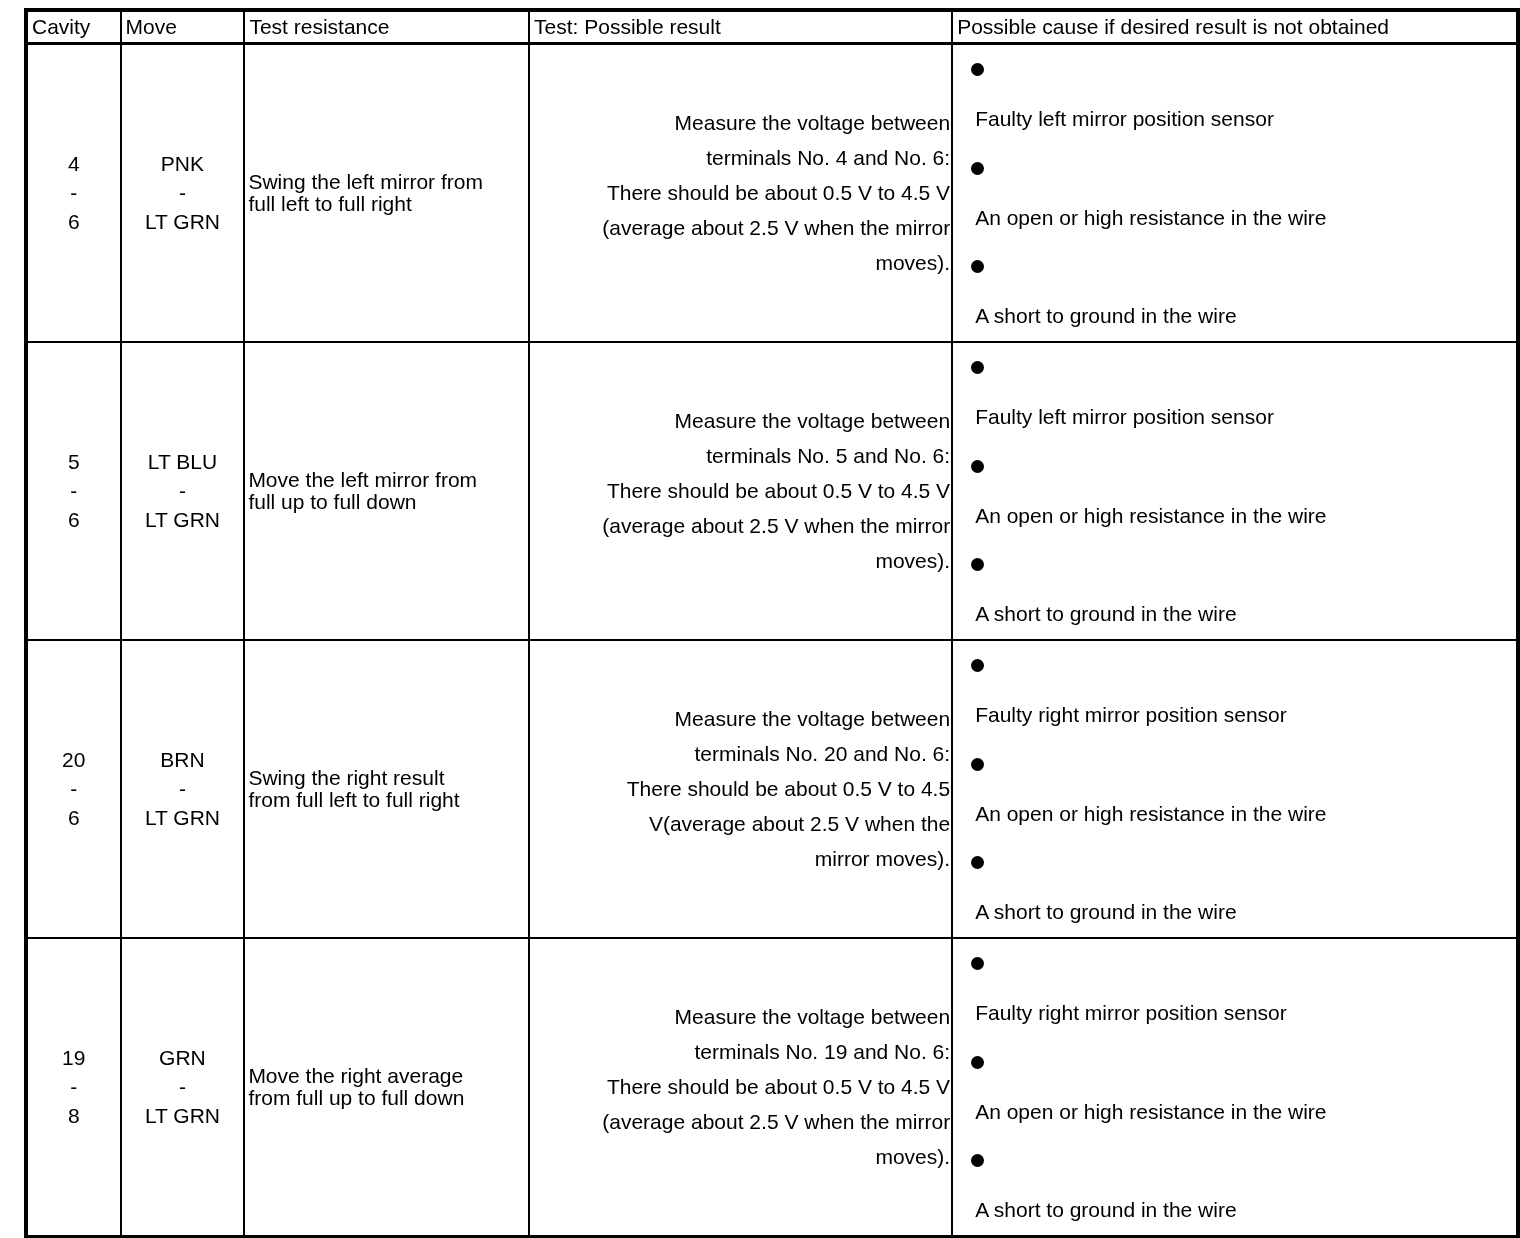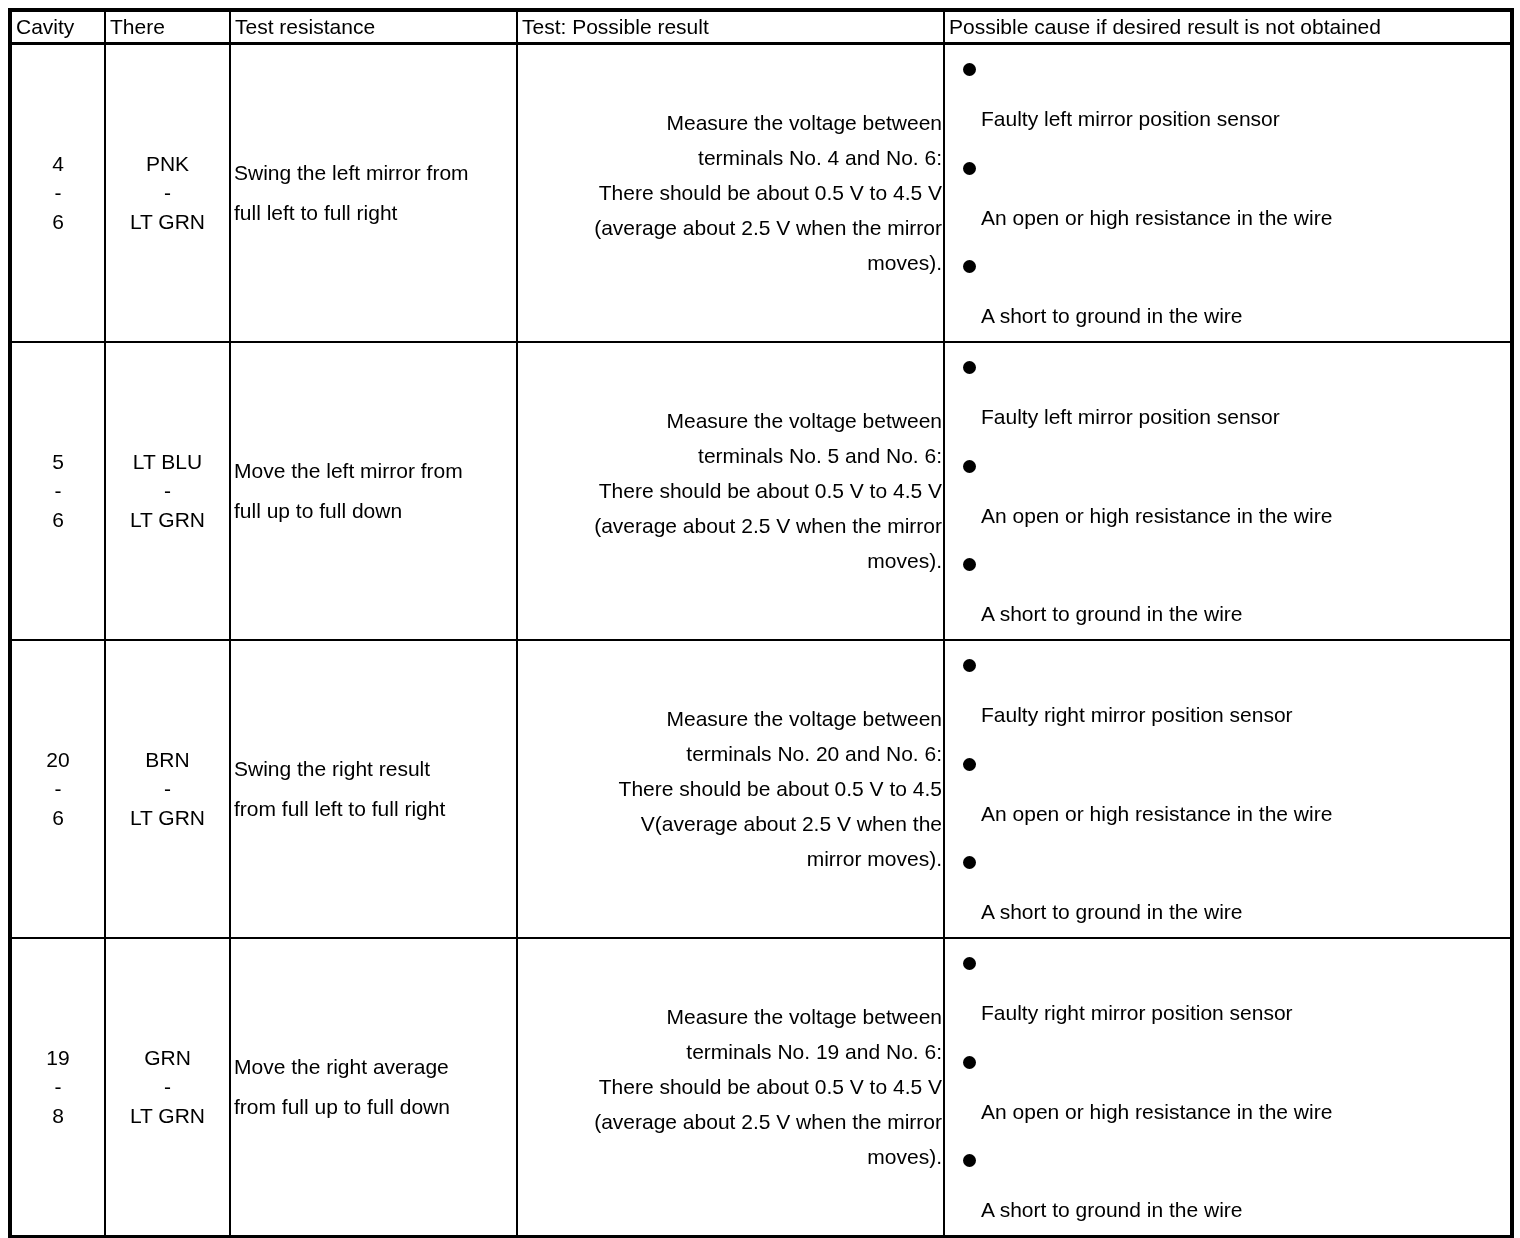--- a/index.html
+++ b/index.html
@@ -7,21 +7,21 @@
     padding: 0;
     background: #ffffff;
     width: 1520px;
     height: 1238px;
     font-family: "Liberation Sans", "DejaVu Sans", sans-serif;
     color: #000000;
   }
   table.diag {
     border-collapse: collapse;
     table-layout: fixed;
-    margin: 8px 0 0 8px;
+    margin: 8px 0 0 24px;
     border: 4px solid #000;
     background: #fff;
   }
   .diag th, .diag td {
     border: 2px solid #000;
     font-size: 21px;
     font-weight: 400;
     overflow: hidden;
   }
   .diag thead th {
@@ -37,41 +37,41 @@
     text-align: center;
     vertical-align: middle;
     white-space: pre-line;
     line-height: 29px;
     padding: 0;
   }
   td.c-cond {
     text-align: left;
     vertical-align: middle;
     white-space: pre-line;
-    line-height: 40px;
+    line-height: 22px;
     padding: 0 1px 0 3px;
   }
   td.c-result {
     text-align: right;
     vertical-align: middle;
     white-space: pre-line;
     line-height: 35px;
     padding: 0 1px 0 16px;
   }
   td.c-causes {
     vertical-align: top;
     padding: 0;
   }
   .cause-line {
     height: 49.33px;
     display: flex;
     align-items: center;
   }
   .cause-line.bullet-l { padding-left: 18px; }
-  .cause-line.text-l  { padding-left: 36px; }
+  .cause-line.text-l  { padding-left: 22px; }
   .bullet {
     display: inline-block;
     width: 13px;
     height: 13px;
     background: #000;
     border-radius: 50%;
   }
 </style>
 </head>
 <body>
@@ -80,21 +80,21 @@
   <colgroup>
     <col style="width:95px">
     <col style="width:125px">
     <col style="width:287px">
     <col style="width:427px">
     <col style="width:568px">
   </colgroup>
   <thead>
     <tr>
       <th>Cavity</th>
-      <th>There</th>
+      <th>Move</th>
       <th>Test resistance</th>
       <th>Test: Possible result</th>
       <th>Possible cause if desired result is not obtained</th>
     </tr>
   </thead>
   <tbody>
     <tr>
       <td class="c-cavity">4
 -
 6</td>

